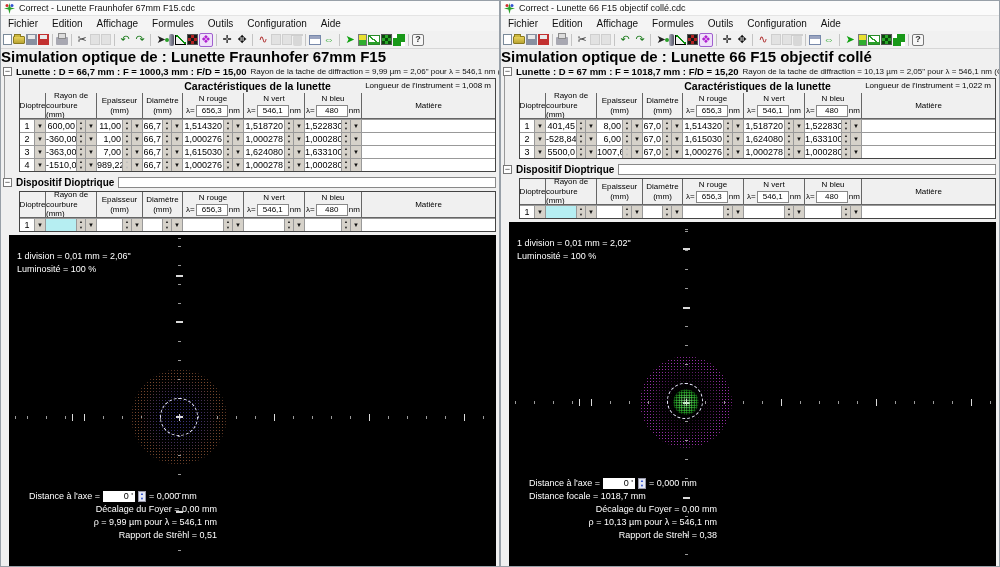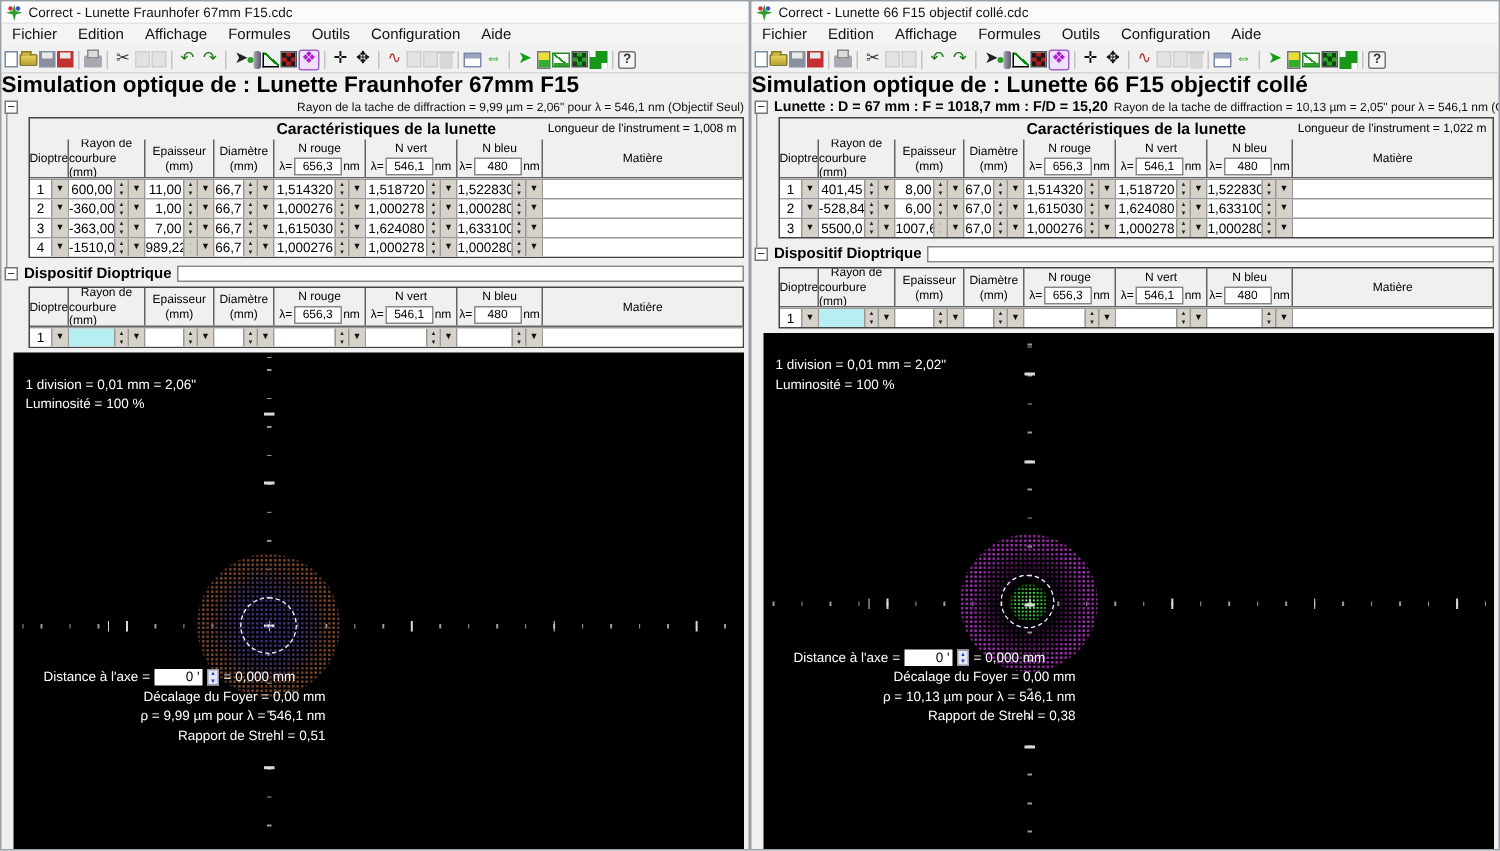--- a/index.html
+++ b/index.html
@@ -112,21 +112,21 @@
   .core{position:absolute;left:164px;top:167px;width:26px;height:26px;border-radius:50%;
     background:radial-gradient(circle,#d2ffd2 0%,#58e058 30%,var(--spot-right-core,#2cc12c) 55%,rgba(30,160,30,.55) 70%,transparent 80%);
     -webkit-mask-image:radial-gradient(circle,#000 .8px,transparent 1px);-webkit-mask-size:2.5px 2.5px;
     mask-image:radial-gradient(circle,#000 .8px,transparent 1px);mask-size:2.5px 2.5px;}
   .dcirc{position:absolute;border:1px dashed #e9e9ff;border-radius:50%;box-sizing:border-box;}
   .w0 .dcirc{left:151px;top:163px;width:38px;height:38px;}
   .w1 .dcirc{left:158px;top:161px;width:36px;height:36px;}
 
   .pinfo{position:absolute;top:15px;left:8px;right:8px;display:flex;color:#fff;font-size:9px;line-height:13px;flex-direction:column;}
   .pi-l{width:195px;flex:0 0 195px;}
-  .pi-m{flex:1 1 auto;padding-left:12px;}
+  .pi-m{flex:1 1 auto;padding-left:12px;margin-top:45px;}
   .pi-r{width:200px;flex:0 0 200px;text-align:right;}
   .pim-row{display:flex;align-items:center;gap:3px;height:13px;}
   .axe-input{width:32px;height:11px;background:#fff;color:#000;text-align:right;font-size:9px;line-height:11px;padding-right:2px;box-sizing:border-box;}
   .pspin{width:8px;height:11px;display:flex;flex-direction:column;background:#e4e8f4;border:1px solid #99a;box-sizing:border-box;}
   .pspin span{flex:1;font-size:4px;line-height:4px;color:#2244cc;text-align:center;}
 </style>
 </head>
 <body>
 
 <div id="screen">
@@ -188,20 +188,21 @@
         <span class="tbi i-expand"></span>
         <span class="tb-sep"></span>
         <span class="tbi i-help">?</span>
       </div>
     <div class="heading">Simulation optique de : Lunette Fraunhofer 67mm F15</div>
 
     <div class="tree"></div>
 
     <div class="info-row">
       <span class="minus-box">−</span>
+      <span class="info-main">Lunette : D = 66,7 mm : F = 1000,3 mm : F/D = 15,00</span>
       <span class="info-diff">Rayon de la tache de diffraction = 9,99 µm = 2,06" pour λ = 546,1 nm (Objectif Seul)</span>
     </div>
 
     <div class="lens-box">
       <div class="ttl">
         <span>Caractéristiques de la lunette</span>
         <span class="ttl-len">Longueur de l'instrument = 1,008 m</span>
       </div>
       <div>
           <div class="thead">
@@ -1041,20 +1042,21 @@
         <div class="pi-m">
           <div class="pim-row">
             <span>Distance à l'axe =</span>
             <span class="axe-input">0 '</span>
             <span class="pspin">
                 <span>▲</span>
                 <span>▼</span>
               </span>
             <span>= 0,000 mm</span>
           </div>
+          <div>Distance focale = 1018,7 mm</div>
         </div>
         <div class="pi-r">
           <div>Décalage du Foyer = 0,00 mm</div>
           <div>ρ =  10,13 µm pour λ = 546,1 nm</div>
           <div>Rapport de Strehl = 0,38</div>
         </div>
       </div>
     </div>
   </div>
 </div>

